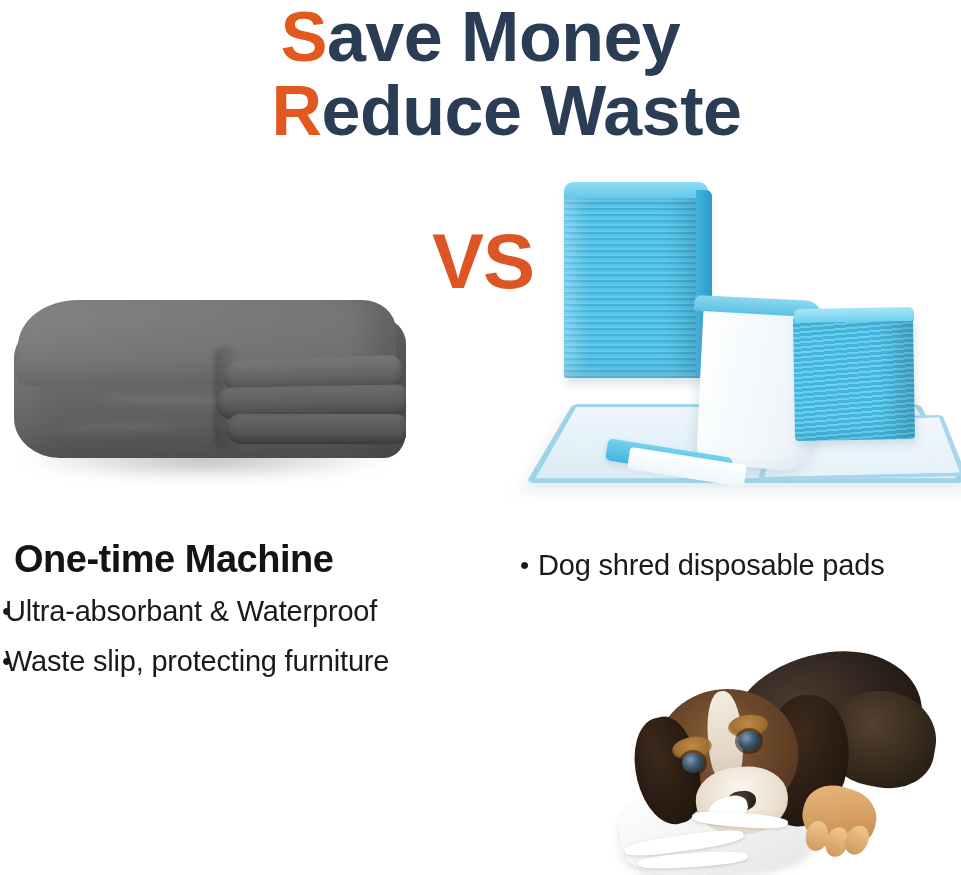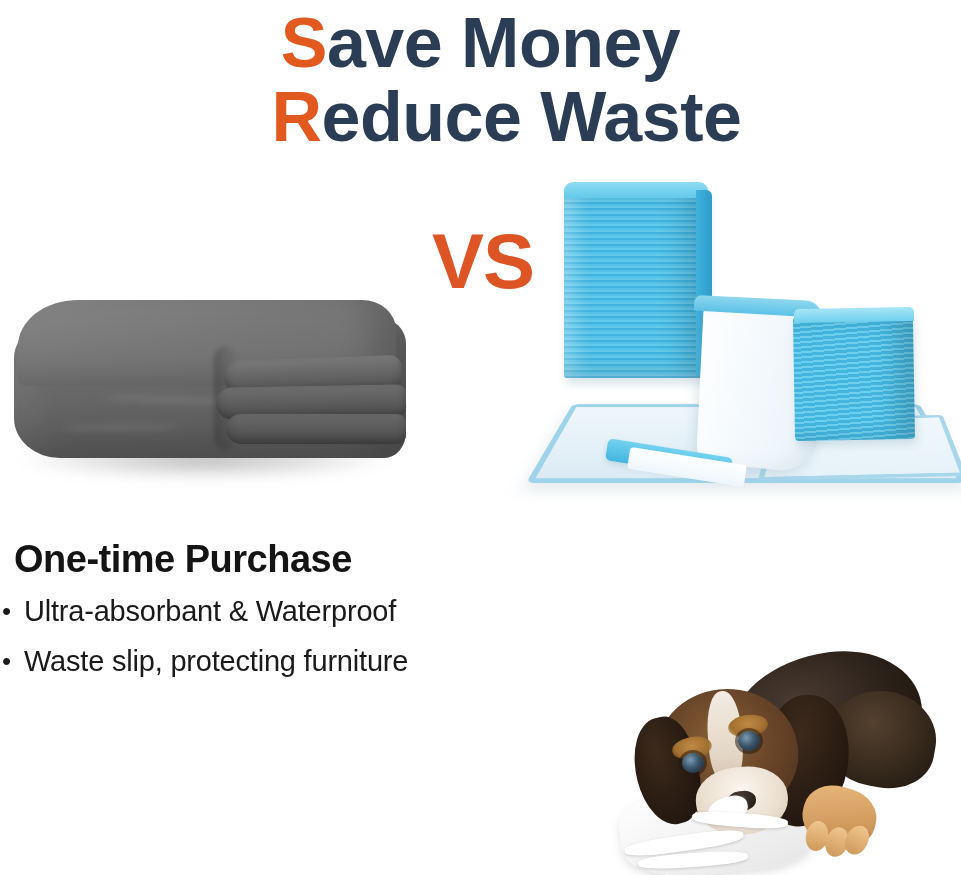--- a/index.html
+++ b/index.html
@@ -20,21 +20,21 @@
   }
   .hl-line {
     font-family:"Liberation Sans", sans-serif;
     font-weight:bold;
     font-size:70px;
     line-height:74px;
     letter-spacing:-0.5px;
     color:#2b3c55;
     white-space:nowrap;
   }
-  #hl-line-1 { padding-left:0px; padding-top:6px; }
+  #hl-line-1 { padding-left:0px; }
   #hl-line-2 { padding-left:52px; }
   .hl-initial { color:#e2591f; }
 
   
   #vs-badge {
     position:absolute; left:432px; top:222px;
     font-family:"Liberation Sans", sans-serif;
     font-weight:bold;
     font-size:78px;
     line-height:78px;
@@ -184,21 +184,21 @@
   #col-left .col-heading  { padding-left:14px; }
   #col-right .col-heading { padding-left:10px; }
 
   .bullet-list { list-style:none; margin-top:4px; }
   .bullet-item {
     position:relative;
     font-family:"Liberation Sans", sans-serif;
     font-size:29px;
     line-height:50px;
     color:#1a1a1a;
-    padding-left:24px;
+    padding-left:5px;
     letter-spacing:-0.2px;
   }
   .bullet-item::before {
     content:"\2022";
     position:absolute; left:2px; top:0;
     font-size:26px; line-height:50px; color:#1a1a1a;
   }
   #col-right .bullet-item { padding-left:22px; }
   #col-right .bullet-item::before { left:4px; }
 
@@ -333,28 +333,31 @@
     <div class="pad-drape-edge"></div>
     <div class="stack-small"></div>
     <div class="stack-small-top"></div>
     <div class="pad-loose"></div>
     <div class="pad-loose-w"></div>
   </div>
 
 </div>
 
 <div id="col-left">
-  <div class="col-heading">One-time Purchase</div>
+  <div class="col-heading">One-time Machine</div>
   <ul class="bullet-list">
     <li class="bullet-item">Ultra-absorbant &amp; Waterproof</li>
     <li class="bullet-item">Waste slip, protecting furniture</li>
   </ul>
 </div>
 
 <div id="col-right">
+  <ul class="bullet-list">
+    <li class="bullet-item">Dog shred disposable pads</li>
+  </ul>
 </div>
 
 <div id="dog-photo">
   <div class="dog-bg"></div>
   <div class="dog-body"></div>
   <div class="dog-haunch"></div>
   <div class="shred-pad"></div>
   <div class="dog-ear dog-ear-r"></div>
   <div class="dog-head"></div>
   <div class="dog-ear dog-ear-l"></div>

